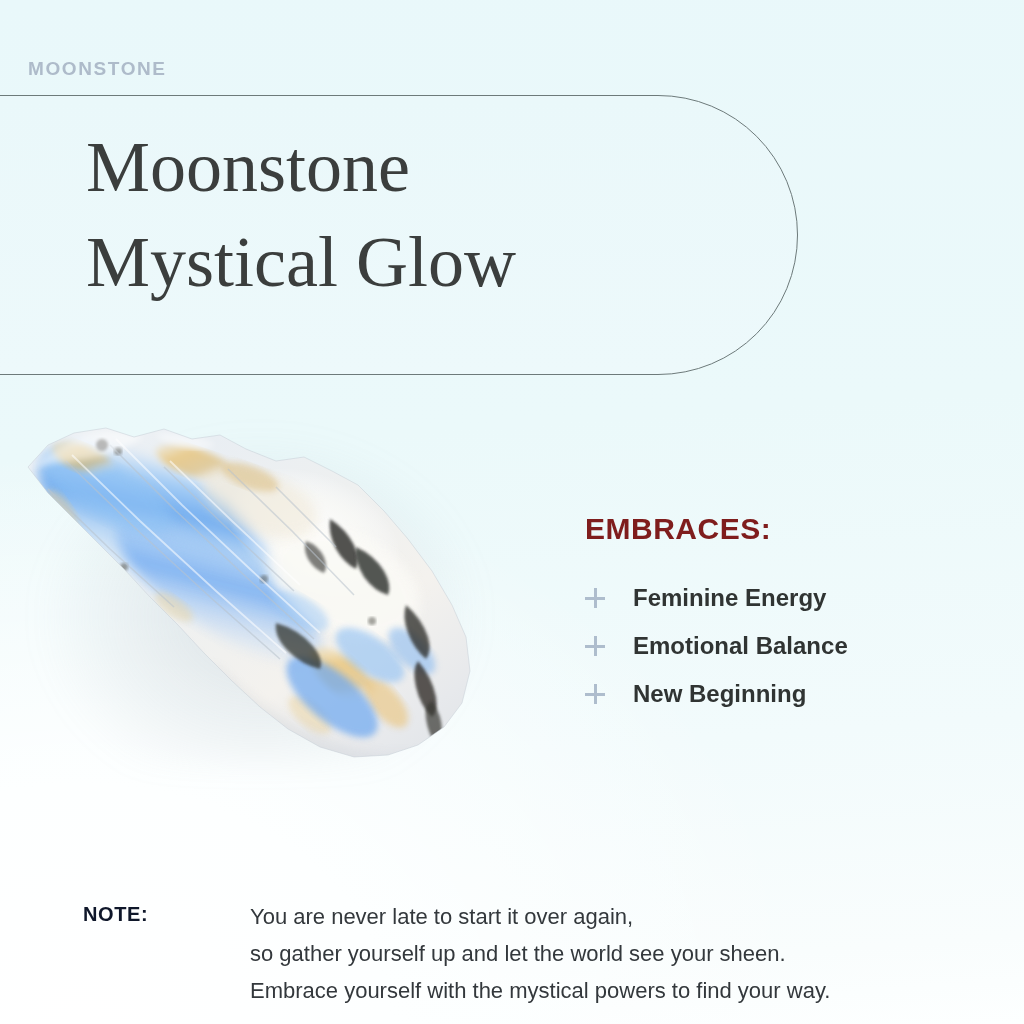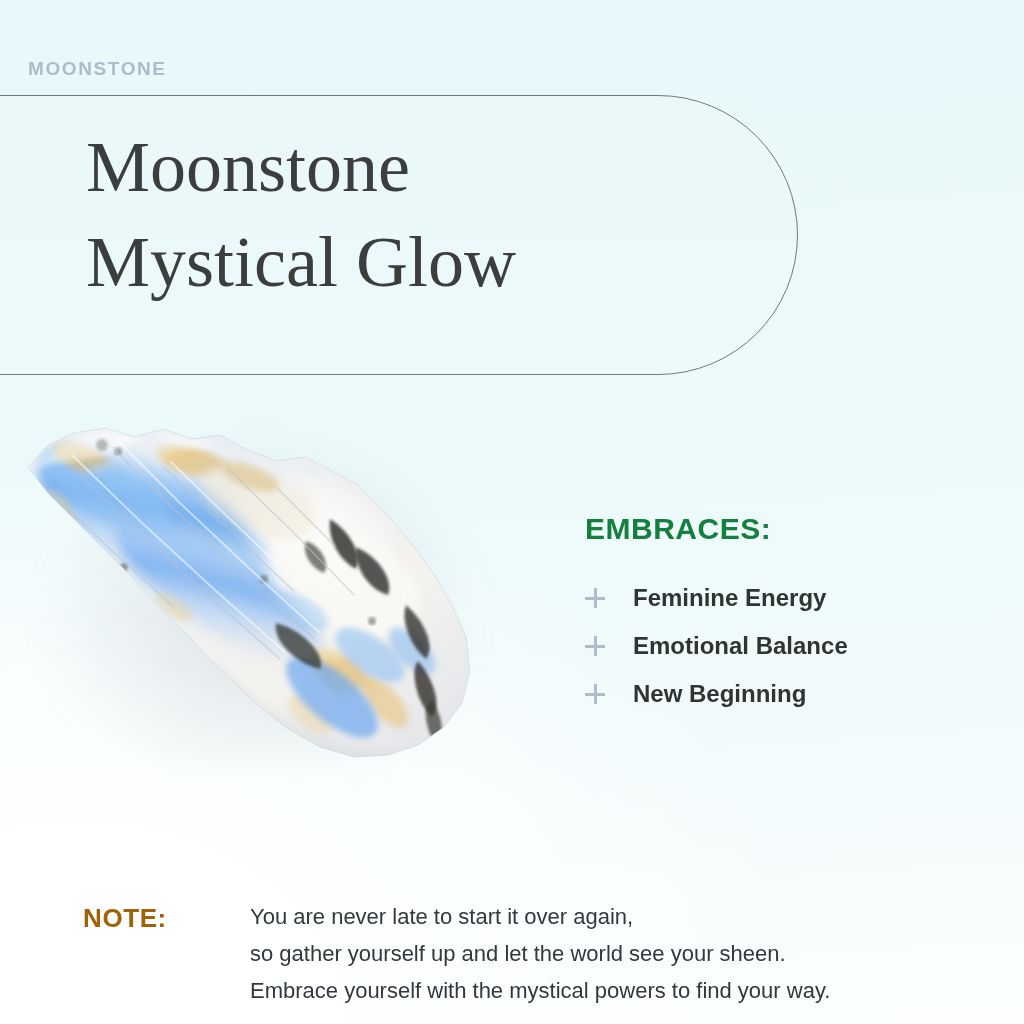--- a/index.html
+++ b/index.html
@@ -50,21 +50,21 @@
     transform:rotate(0deg);
   }
   .stone svg{ display:block; width:100%; height:100%; }
 
   
   .embraces{
     position:absolute; left:585px; top:512px; width:420px;
   }
   .embraces-title{
     font-size:30px; font-weight:bold; letter-spacing:.5px;
-    color:#15803d; margin-bottom:38px;
+    color:#7f1d1d; margin-bottom:38px;
   }
   .embrace-row{
     display:flex; align-items:center; gap:28px; margin-bottom:20px;
     padding-left:-2px;
   }
   .plus-icon{
     width:20px; height:20px; position:relative; flex:0 0 20px;
   }
   .plus-icon:before,.plus-icon:after{
     content:""; position:absolute; background:#aebdcd;
@@ -74,21 +74,21 @@
   .embrace-label{
     font-size:24px; font-weight:bold; color:#303433; letter-spacing:0px;
   }
 
   
   .note{
     position:absolute; left:0; top:898px; width:1024px;
   }
   .note-label{
     position:absolute; left:83px; top:5px;
-    font-size:26px; font-weight:bold; letter-spacing:.6px; color:#a16207;
+    font-size:20px; font-weight:bold; letter-spacing:.6px; color:#0f172a;
   }
   .note-body{
     position:absolute; left:250px; top:0px;
     font-size:22px; line-height:37px; color:#33383c;
     white-space:pre-line;
   }
 </style>
 </head>
 <body>
 

